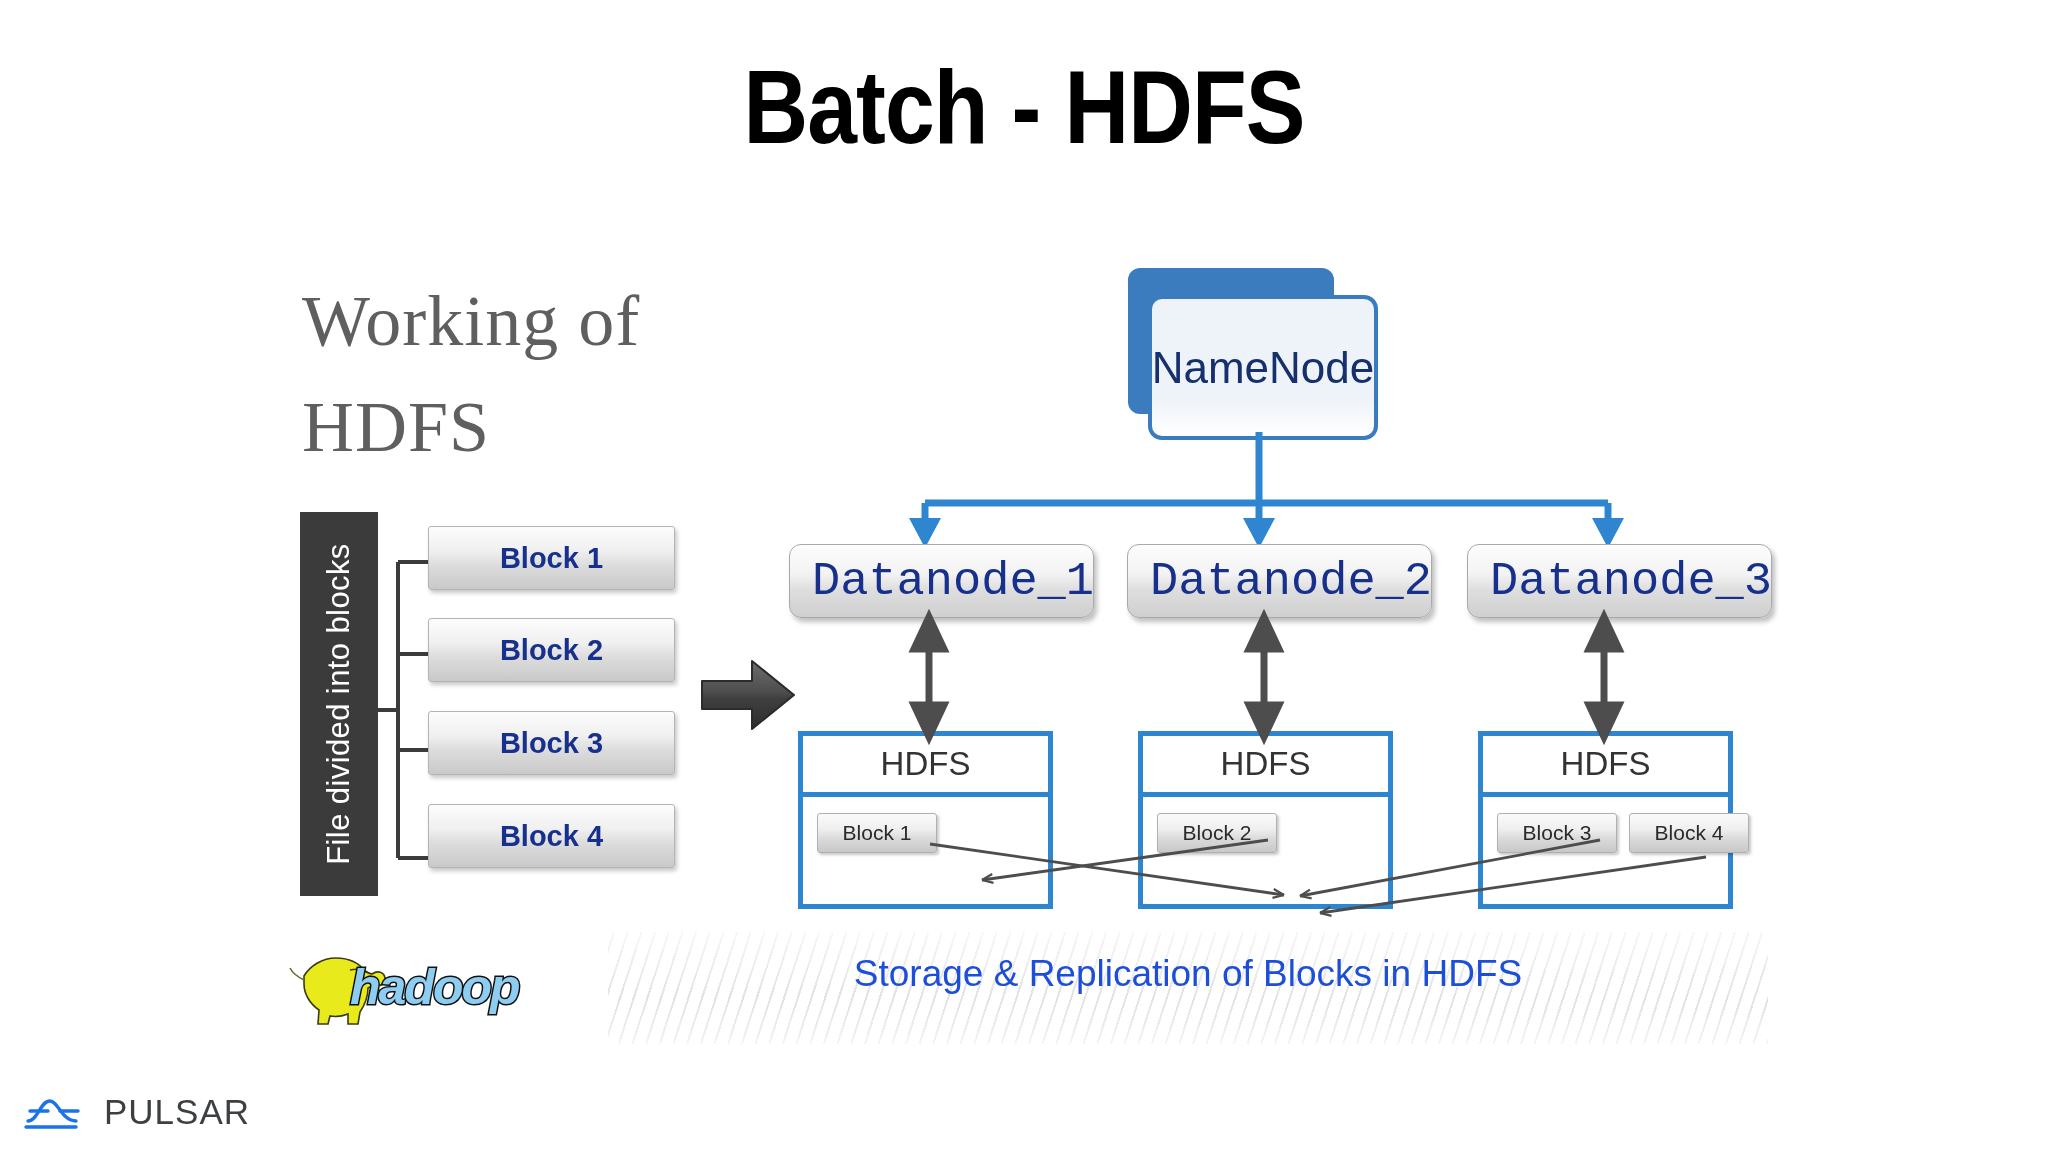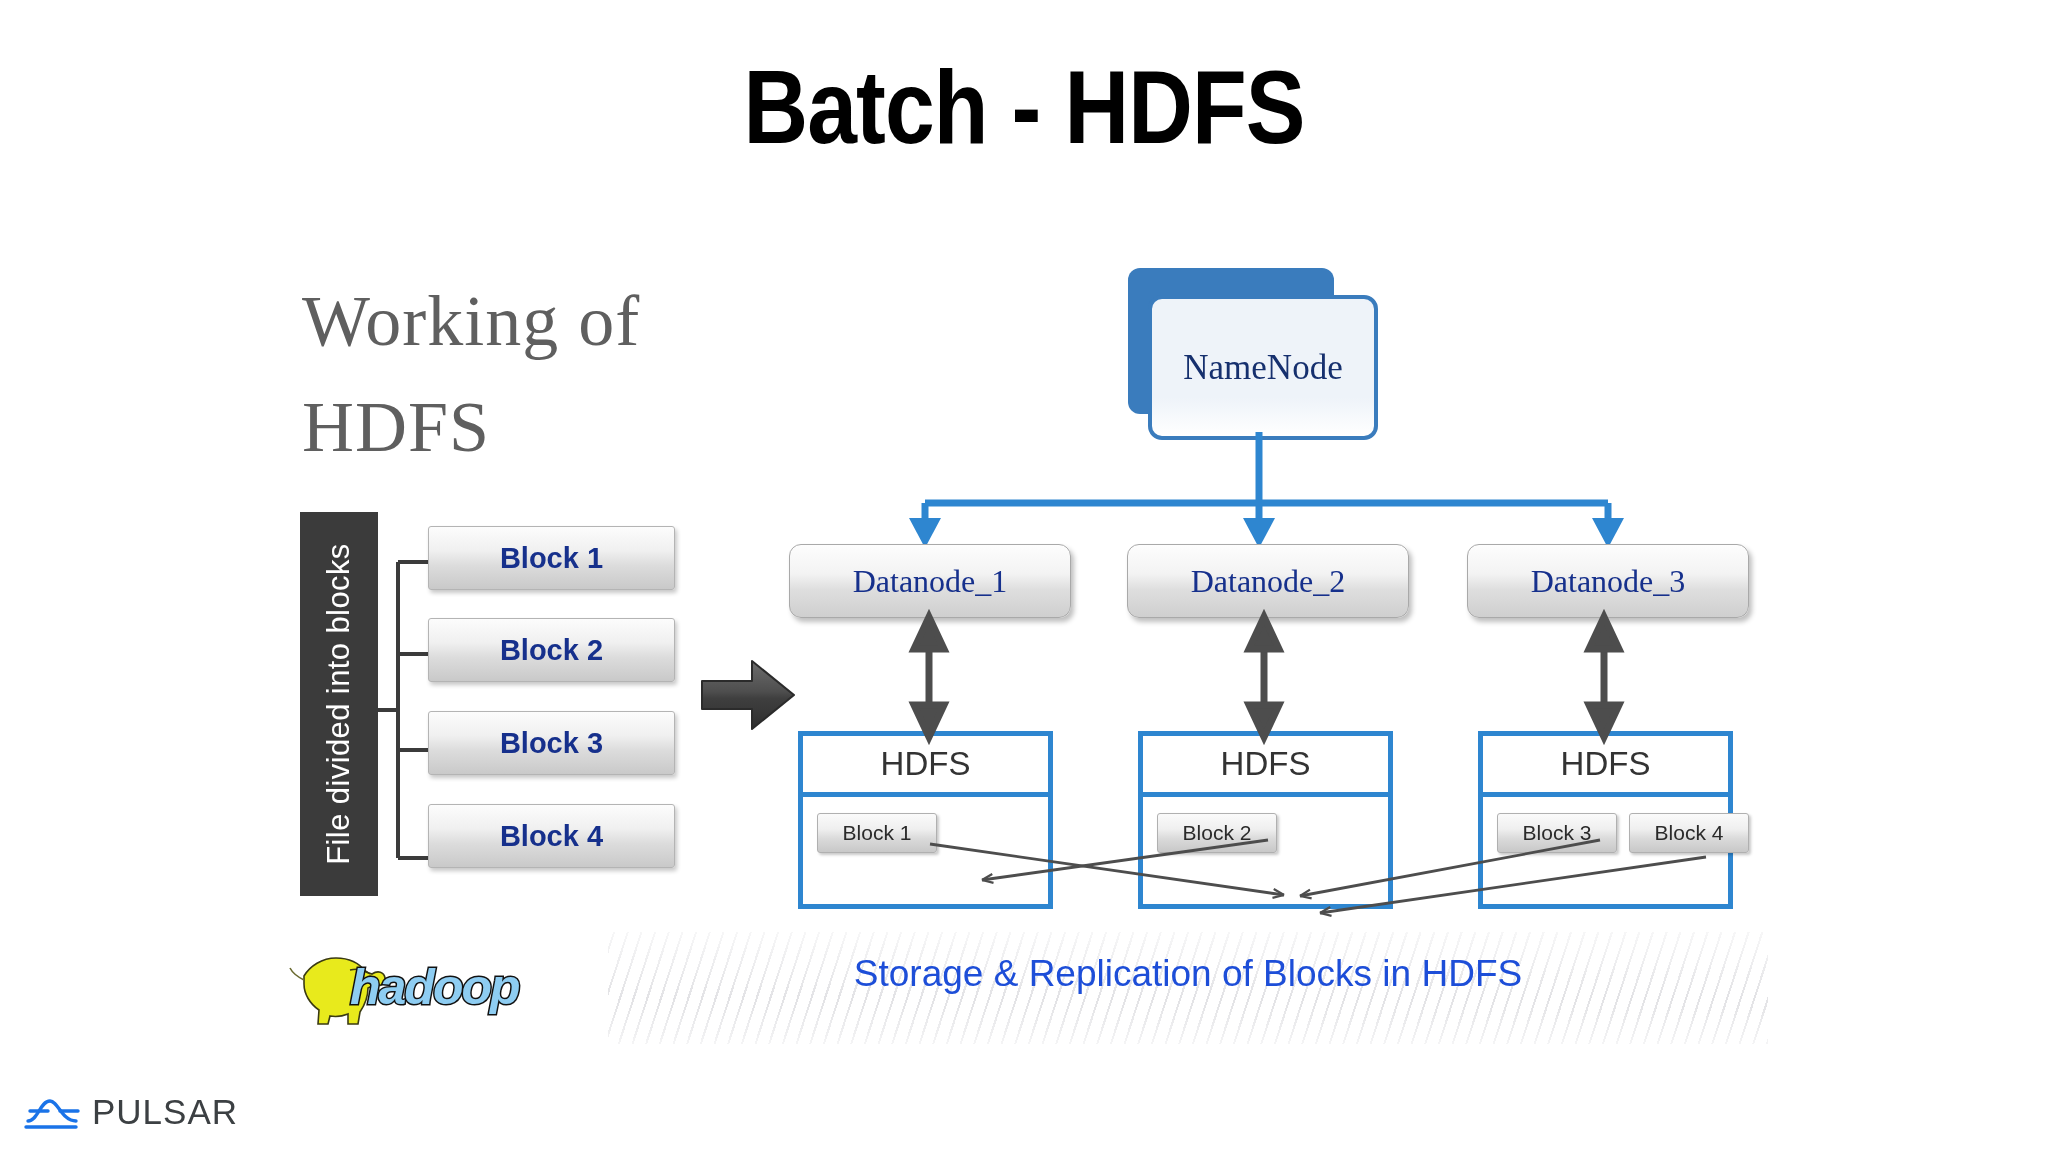--- a/index.html
+++ b/index.html
@@ -139,22 +139,22 @@
     width: 222px;
     height: 137px;
     background: linear-gradient(to bottom, #eef3f9 0%, #eef3f9 72%, #ffffff 100%);
     border: 4px solid #3a7cbd;
     border-radius: 14px;
     display: flex;
     align-items: center;
     justify-content: center;
   }
   #namenode-label {
-    font-family: Liberation Serif, serif;
-    font-size: 35px;
+    font-family: Liberation Sans, sans-serif;
+    font-size: 44px;
     color: #16306e;
     white-space: nowrap;
   }
 
   
   #blue-links {
     position: absolute;
     left: 0;
     top: 0;
     width: 2048px;
@@ -168,23 +168,24 @@
     top: 544px;
     width: 280px;
     height: 72px;
     border: 1px solid #a9a9a9;
     border-radius: 12px;
     background: linear-gradient(to bottom, #fdfdfd 0%, #f3f3f3 40%, #dedede 62%, #cfcfcf 100%);
     box-shadow: 3px 4px 5px rgba(0,0,0,0.25);
     display: flex;
     align-items: center;
     justify-content: center;
-    font-family: Liberation Serif, serif;
-    font-size: 32px;
+    font-family: Liberation Mono, monospace;
+    font-size: 47px;
     color: #16308c;
+    padding-left: 23px;
   }
   .datanode.d1 { left: 789px; }
   .datanode.d2 { left: 1127px; }
   .datanode.d3 { left: 1467px; }
 
   
   .hdfs-box {
     position: absolute;
     top: 731px;
     width: 255px;
@@ -295,21 +296,21 @@
   }
 
   
   #pulsar-logo {
     position: absolute;
     left: 24px;
     top: 1088px;
     height: 48px;
     display: flex;
     align-items: center;
-    gap: 10px;
+    gap: 22px;
   }
   #pulsar-wordmark {
     font-family: "Liberation Sans", sans-serif;
     font-size: 35px;
     letter-spacing: 1px;
     color: #3c4043;
   }
 </style>
 </head>
 <body>

